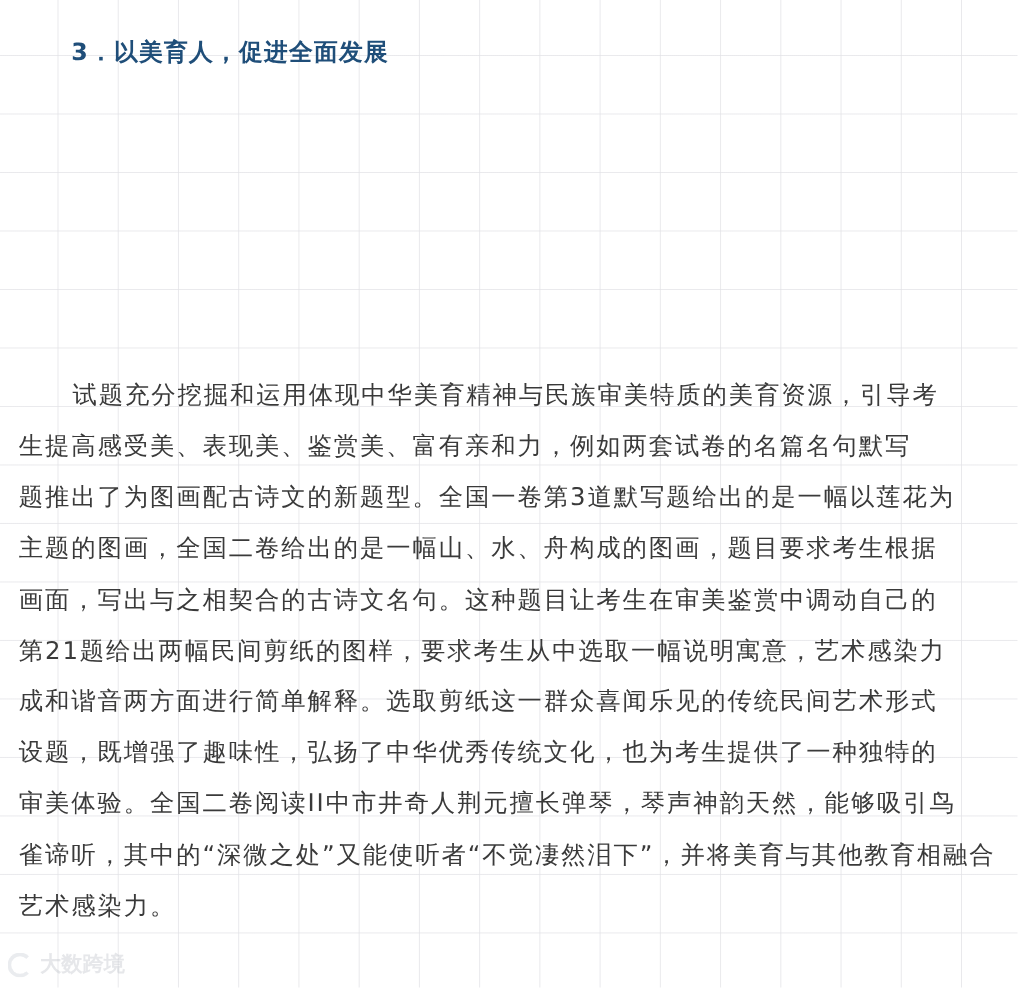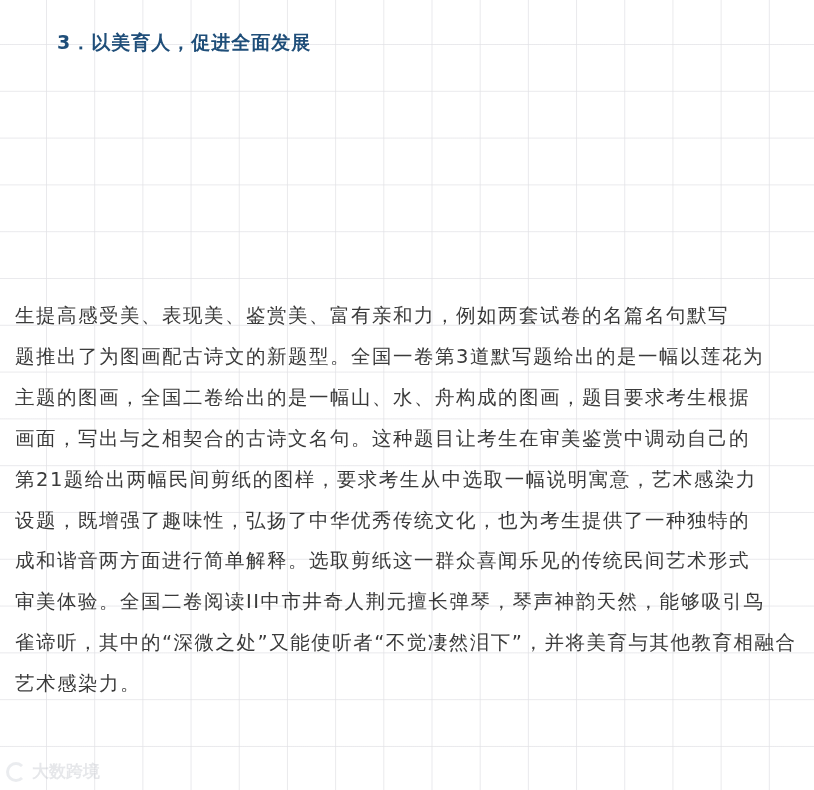--- a/index.html
+++ b/index.html
@@ -84,27 +84,28 @@
   </style>
 </head>
 <body>
 
 <div class="page">
 
   <h3 class="section-title">3．以美育人，促进全面发展</h3>
 
 
   <p class="para para2">
+    <span class="line first">试题充分挖掘和运用体现中华美育精神与民族审美特质的美育资源，引导考</span>
     <span class="line">生提高感受美、表现美、鉴赏美、富有亲和力，例如两套试卷的名篇名句默写</span>
     <span class="line">题推出了为图画配古诗文的新题型。全国一卷第3道默写题给出的是一幅以莲花为</span>
     <span class="line">主题的图画，全国二卷给出的是一幅山、水、舟构成的图画，题目要求考生根据</span>
     <span class="line">画面，写出与之相契合的古诗文名句。这种题目让考生在审美鉴赏中调动自己的</span>
     <span class="line">第21题给出两幅民间剪纸的图样，要求考生从中选取一幅说明寓意，艺术感染力</span>
+    <span class="line">成和谐音两方面进行简单解释。选取剪纸这一群众喜闻乐见的传统民间艺术形式</span>
     <span class="line">设题，既增强了趣味性，弘扬了中华优秀传统文化，也为考生提供了一种独特的</span>
-    <span class="line">成和谐音两方面进行简单解释。选取剪纸这一群众喜闻乐见的传统民间艺术形式</span>
     <span class="line">审美体验。全国二卷阅读II中市井奇人荆元擅长弹琴，琴声神韵天然，能够吸引鸟</span>
     <span class="line">雀谛听，其中的“深微之处”又能使听者“不觉凄然泪下”，并将美育与其他教育相融合</span>
     <span class="line">艺术感染力。</span>
   </p>
 
   <div class="watermark">
     <span class="watermark-logo"></span>
     <span>大数跨境</span>
   </div>
 

